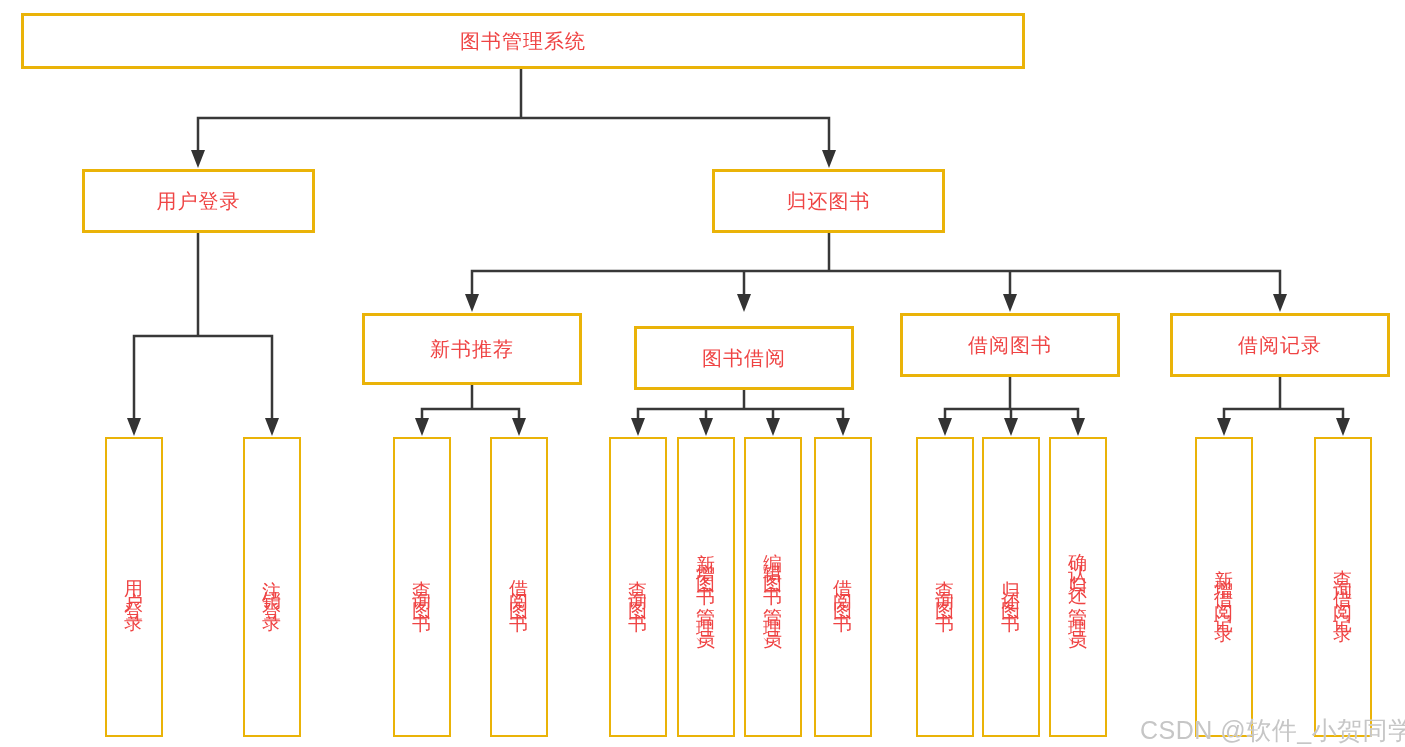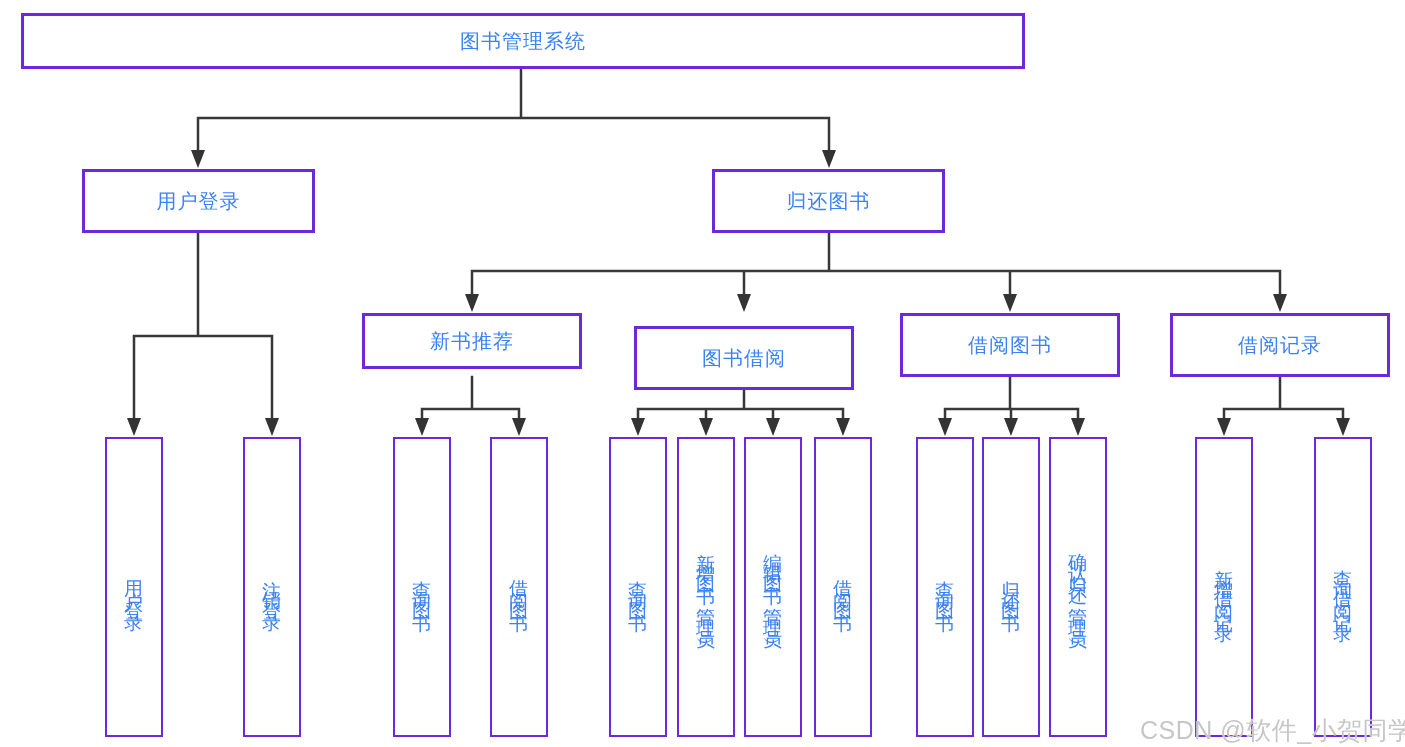--- a/index.html
+++ b/index.html
@@ -8,23 +8,23 @@
     width:1405px;height:747px;
     background:#ffffff;
     font-family:"Liberation Sans","DejaVu Sans",sans-serif;
     overflow:hidden;
   }
   .lines{position:absolute;left:0;top:0;z-index:0;}
   .box{
     position:absolute;
     box-sizing:border-box;
     background:#ffffff;
-    border:3px solid #6d28d9;
+    border:3px solid #eab308;
     display:flex;align-items:center;justify-content:center;
-    color:#3b82f6;
+    color:#ef4444;
     z-index:1;
   }
   .h{font-size:20px;letter-spacing:1px;white-space:nowrap;}
   .v{font-size:19px;border-width:2.5px;}
   .v .vtext{
     writing-mode:vertical-rl;
     text-orientation:mixed;
     letter-spacing:11px;
     line-height:1;
   }
@@ -67,21 +67,21 @@
     <span>图书管理系统</span>
   </div>
 
   <div class="box h" style="left:82px;top:169px;width:233px;height:64px">
     <span>用户登录</span>
   </div>
   <div class="box h" style="left:712px;top:169px;width:233px;height:64px">
     <span>归还图书</span>
   </div>
 
-  <div class="box h" style="left:362px;top:313px;width:220px;height:56px">
+  <div class="box h" style="left:362px;top:313px;width:220px;height:72px">
     <span>新书推荐</span>
   </div>
   <div class="box h" style="left:634px;top:326px;width:220px;height:64px">
     <span>图书借阅</span>
   </div>
   <div class="box h" style="left:900px;top:313px;width:220px;height:64px">
     <span>借阅图书</span>
   </div>
   <div class="box h" style="left:1170px;top:313px;width:220px;height:64px">
     <span>借阅记录</span>

